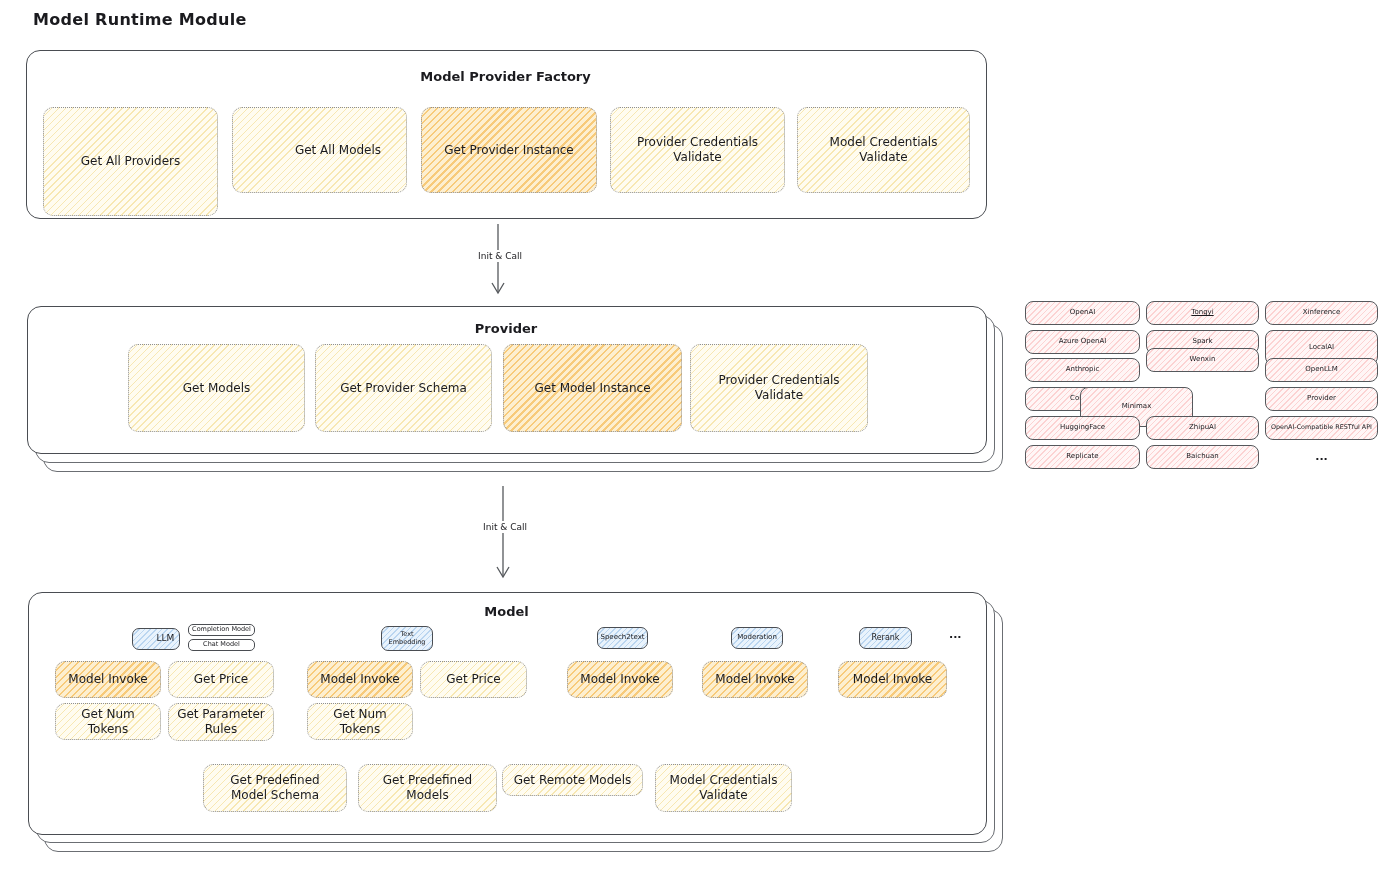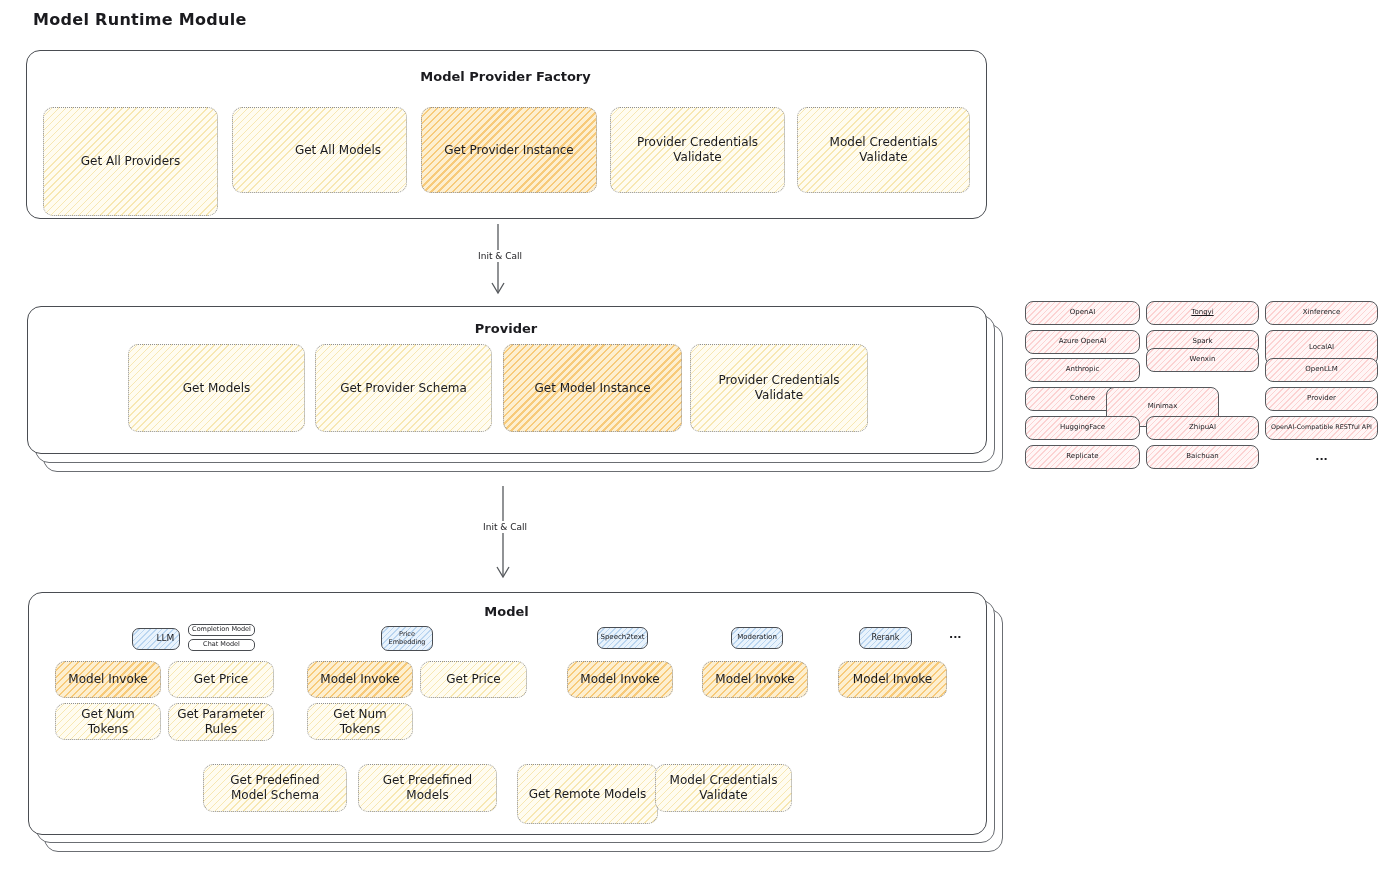--- a/index.html
+++ b/index.html
@@ -82,21 +82,21 @@
 
   <div class="chip" style="left:1025px;top:330px;width:115px;height:24px;">Azure OpenAI</div>
   <div class="chip" style="left:1146px;top:330px;width:113px;height:24px;">Spark</div>
   <div class="chip" style="left:1265px;top:330px;width:113px;height:35px;">LocalAI</div>
 
   <div class="chip" style="left:1025px;top:358px;width:115px;height:24px;">Anthropic</div>
   <div class="chip" style="left:1146px;top:348px;width:113px;height:24px;">Wenxin</div>
   <div class="chip" style="left:1265px;top:358px;width:113px;height:24px;">OpenLLM</div>
 
   <div class="chip" style="left:1025px;top:387px;width:115px;height:24px;">Cohere</div>
-  <div class="chip" style="left:1106px;top:387px;width:113px;height:40px;text-align:center;">Minimax</div>
+  <div class="chip" style="left:1080px;top:387px;width:113px;height:40px;text-align:center;">Minimax</div>
   <div class="chip" style="left:1265px;top:387px;width:113px;height:24px;">Provider</div>
 
   <div class="chip" style="left:1025px;top:416px;width:115px;height:24px;">HuggingFace</div>
   <div class="chip" style="left:1146px;top:416px;width:113px;height:24px;">ZhipuAI</div>
   <div class="chip" style="left:1265px;top:416px;width:113px;height:24px;font-size:6.4px;">OpenAI-Compatible RESTful API</div>
 
   <div class="chip" style="left:1025px;top:445px;width:115px;height:24px;">Replicate</div>
   <div class="chip" style="left:1146px;top:445px;width:113px;height:24px;">Baichuan</div>
   <div class="chip ellipsis" style="left:1265px;top:445px;width:113px;height:24px;">...</div>
 
@@ -107,36 +107,36 @@
   <div class="arrow-label" style="left:474px;top:521px;width:58px;">Init &amp; Call</div>
 
   <div class="stack-layer" style="left:44px;top:609px;width:957px;height:241px;"></div>
   <div class="stack-layer" style="left:36px;top:600px;width:957px;height:241px;"></div>
   <div class="container-box" style="left:28px;top:592px;width:957px;height:241px;"></div>
   <div class="container-title" style="left:28px;width:957px;top:604px;">Model</div>
 
   <div class="tab" style="left:132px;top:628px;width:48px;height:22px;font-size:9px;padding-left:21px;">LLM</div>
   <div class="tab small" style="left:188px;top:624px;width:67px;height:12px;">Completion Model</div>
   <div class="tab small" style="left:188px;top:639px;width:67px;height:12px;">Chat Model</div>
-  <div class="tab" style="left:381px;top:626px;width:52px;height:25px;font-size:6.5px;padding:1px 8px;">Price Embedding</div>
+  <div class="tab" style="left:381px;top:626px;width:52px;height:25px;font-size:6.5px;padding:1px 8px;">Text Embedding</div>
   <div class="tab" style="left:597px;top:627px;width:51px;height:22px;font-size:7px;">Speech2text</div>
   <div class="tab" style="left:731px;top:627px;width:52px;height:22px;font-size:7px;">Moderation</div>
   <div class="tab" style="left:859px;top:627px;width:53px;height:22px;font-size:8px;">Rerank</div>
   <div class="tabs-more" style="left:949px;top:628px;">...</div>
 
   <div class="op orange" style="left:55px;top:661px;width:106px;height:37px;">Model Invoke</div>
   <div class="op" style="left:168px;top:661px;width:106px;height:37px;">Get Price</div>
   <div class="op orange" style="left:307px;top:661px;width:106px;height:37px;">Model Invoke</div>
   <div class="op" style="left:420px;top:661px;width:107px;height:37px;">Get Price</div>
   <div class="op orange" style="left:567px;top:661px;width:106px;height:37px;">Model Invoke</div>
   <div class="op orange" style="left:702px;top:661px;width:106px;height:37px;">Model Invoke</div>
   <div class="op orange" style="left:838px;top:661px;width:109px;height:37px;">Model Invoke</div>
 
   <div class="op" style="left:55px;top:703px;width:106px;height:37px;">Get Num Tokens</div>
   <div class="op" style="left:168px;top:703px;width:106px;height:38px;">Get Parameter Rules</div>
   <div class="op" style="left:307px;top:703px;width:106px;height:37px;">Get Num Tokens</div>
 
   <div class="op" style="left:203px;top:764px;width:144px;height:48px;">Get Predefined Model Schema</div>
   <div class="op" style="left:358px;top:764px;width:139px;height:48px;">Get Predefined Models</div>
-  <div class="op" style="left:502px;top:764px;width:141px;height:60px;margin-left:15px;">Get Remote Models</div>
+  <div class="op" style="left:502px;top:764px;width:141px;height:32px;">Get Remote Models</div>
   <div class="op" style="left:655px;top:764px;width:137px;height:48px;">Model Credentials Validate</div>
 
 </div>
 
 </body></html>

